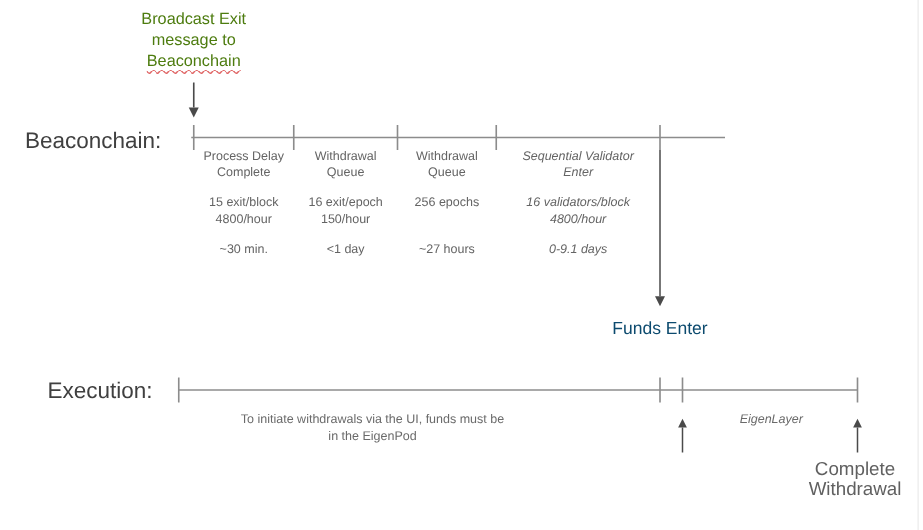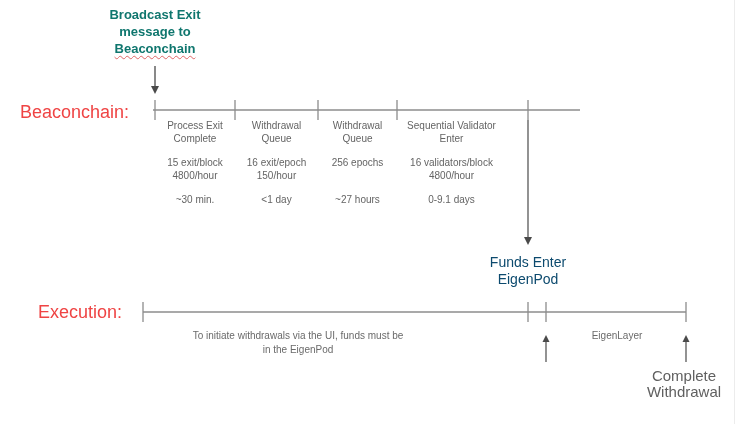--- a/index.html
+++ b/index.html
@@ -9,46 +9,46 @@
     height: 424px;
     background: #ffffff;
     font-family: "Liberation Sans", sans-serif;
     color: #636363;
     overflow: hidden;
   }
   .abs { position: absolute; }
   .center { text-align: center; }
   svg.graphics { position: absolute; left: 0; top: 0; width: 738px; height: 424px; }
 
-  .broadcast-note { left: 95px; top: 6px; width: 120px; font-size: 13px; line-height: 17px; color: #0f766e; font-weight: bold; }
+  .broadcast-note { left: 95px; top: 6px; width: 120px; font-size: 13px; line-height: 17px; color: #4d7c0f; }
   .squiggle {
     text-decoration: underline;
     text-decoration-style: wavy;
     text-decoration-color: #e06666;
     text-decoration-thickness: 1px;
     text-underline-offset: 2px;
   }
 
-  .row-label { font-size: 18px; color: #ef4444; }
+  .row-label { font-size: 18px; color: #404040; }
   .beaconchain-label { left: 20px; top: 102px; }
   .execution-label { left: 38px; top: 302px; }
 
   .segment { top: 119px; font-size: 10px; line-height: 13px; color: #646464; }
   .seg-title { height: 26px; }
   .seg-rate { margin-top: 11px; height: 26px; }
   .seg-duration { margin-top: 11px; }
   .seg-0 { left: 155px; width: 80px; }
   .seg-1 { left: 235px; width: 83px; }
   .seg-2 { left: 318px; width: 79px; }
-  .seg-3 { left: 386px; width: 131px; }
+  .seg-3 { left: 397px; width: 131px; font-style: italic; }
 
   .funds-note { left: 468px; top: 254px; width: 120px; font-size: 14px; line-height: 17px; color: #0c4a6e; }
 
   .exec-note { left: 168px; top: 329px; width: 260px; font-size: 10px; line-height: 14px; color: #6a6a6a; }
-  .escrow-note { left: 552px; top: 329px; width: 130px; font-size: 10px; line-height: 14px; color: #6a6a6a; }
+  .escrow-note { left: 552px; top: 329px; width: 130px; font-size: 10px; line-height: 14px; color: #6a6a6a; font-style: italic; }
 
   .perform-note { left: 466px; top: 368px; width: 160px; font-size: 15px; line-height: 16px; color: #606060; }
   .complete-note { left: 624px; top: 368px; width: 120px; font-size: 15px; line-height: 16px; color: #606060; }
 
   .edge-line { left: 734px; top: 0; width: 1px; height: 424px; background: #ececec; }
 </style>
 </head>
 <body>
 
 <div class="canvas">
@@ -97,21 +97,21 @@
     <div>Broadcast Exit</div>
     <div>message to</div>
     <div><span class="squiggle">Beaconchain</span></div>
   </div>
 
   <div class="abs row-label beaconchain-label">Beaconchain:</div>
   <div class="abs row-label execution-label">Execution:</div>
 
   <div class="abs segment seg-0 center">
     <div class="seg-title">
-      <div>Process Exit</div>
+      <div>Process Delay</div>
       <div>Complete</div>
     </div>
     <div class="seg-rate">
       <div>15 exit/block</div>
       <div>4800/hour</div>
     </div>
     <div class="seg-duration">~30 min.</div>
   </div>
 
   <div class="abs segment seg-1 center">
@@ -145,21 +145,20 @@
     </div>
     <div class="seg-rate">
       <div>16 validators/block</div>
       <div>4800/hour</div>
     </div>
     <div class="seg-duration">0-9.1 days</div>
   </div>
 
   <div class="abs funds-note center">
     <div>Funds Enter</div>
-    <div>EigenPod</div>
   </div>
 
   <div class="abs exec-note center">
     <div>To initiate withdrawals via the UI, funds must be</div>
     <div>in the EigenPod</div>
   </div>
 
   <div class="abs escrow-note center">
     <div>EigenLayer</div>
   </div>

